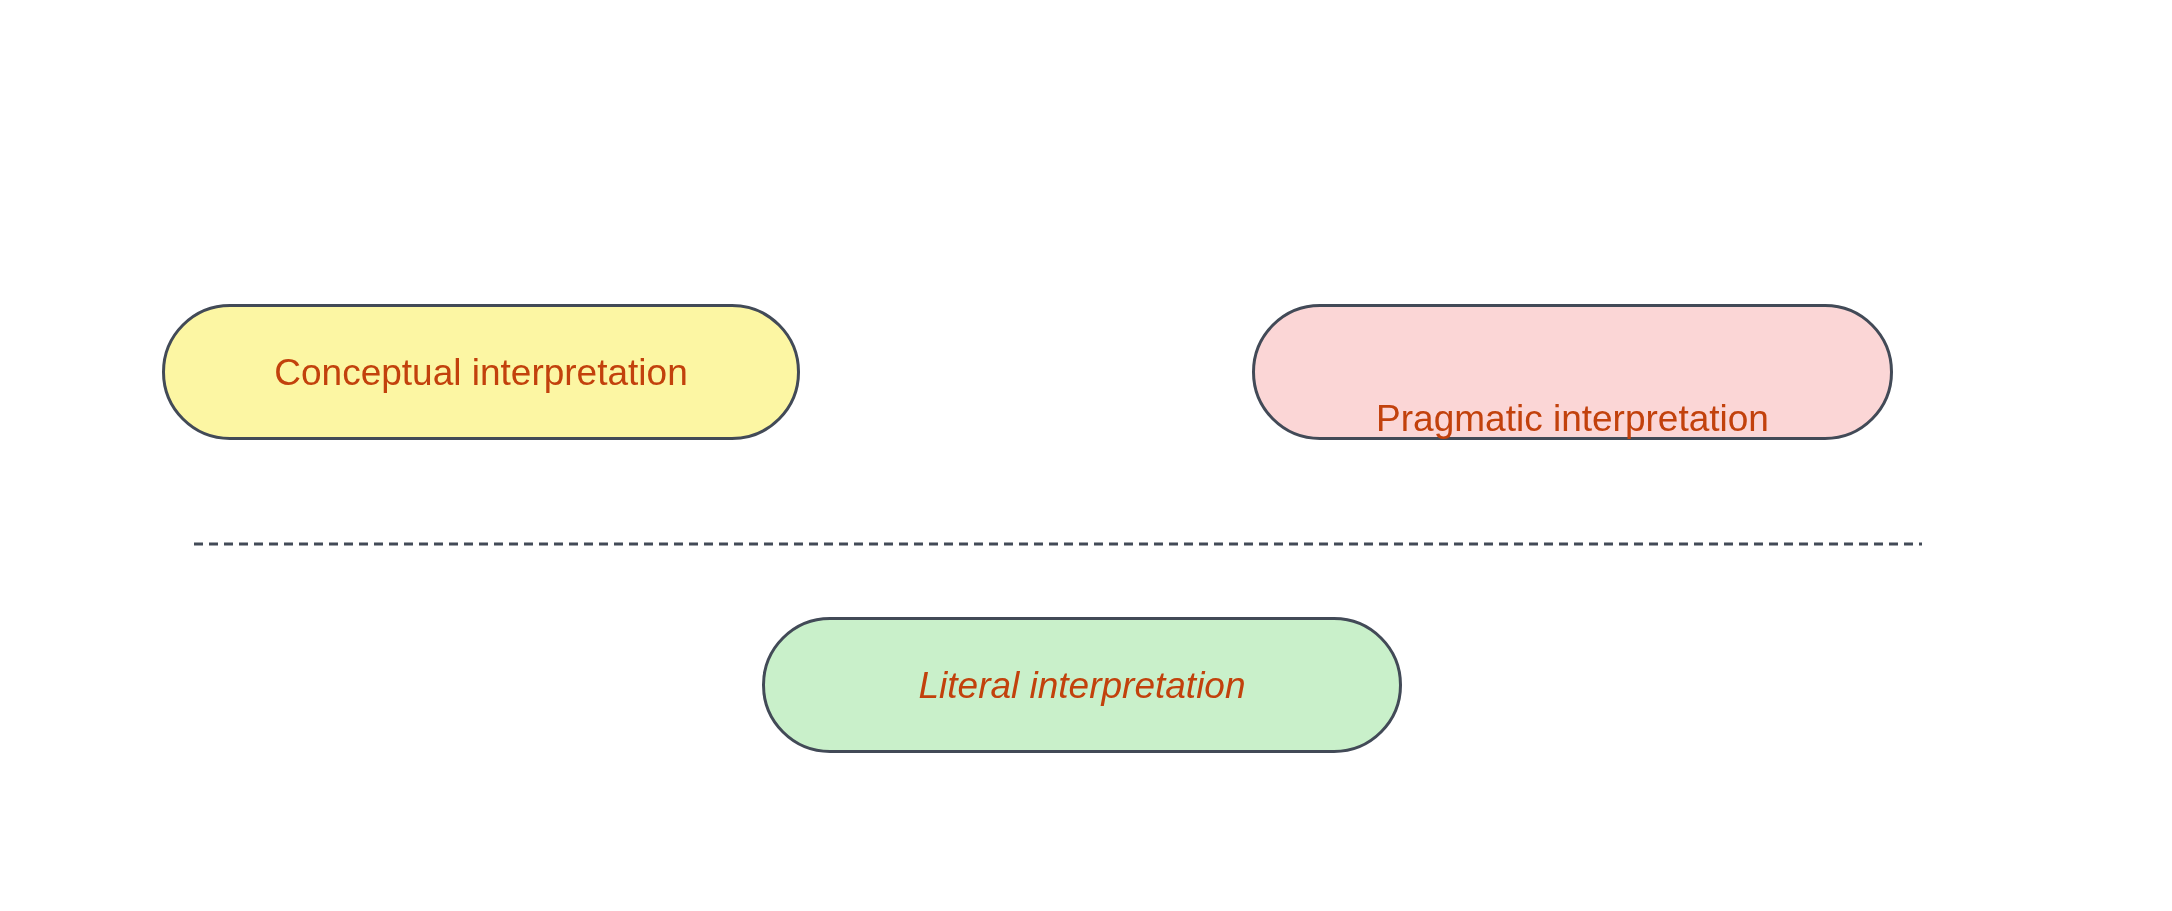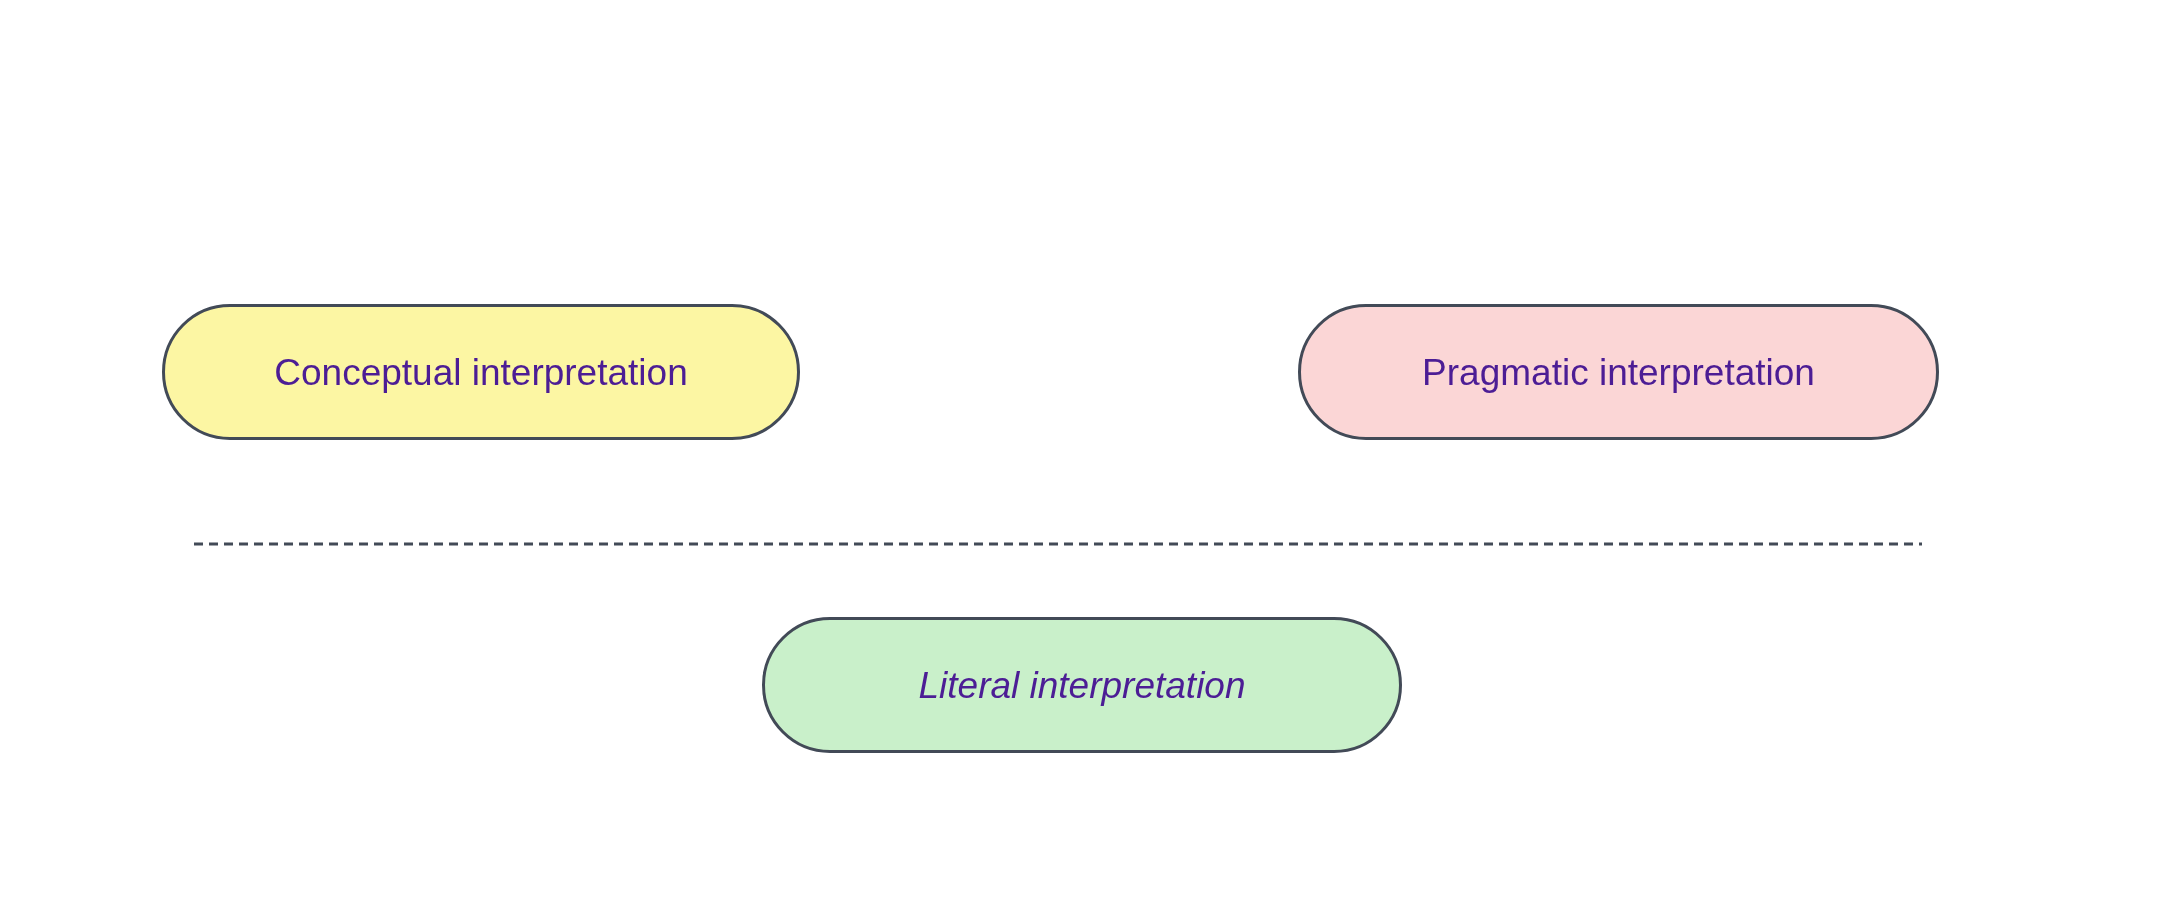--- a/index.html
+++ b/index.html
@@ -20,27 +20,27 @@
     box-sizing: border-box;
     border: 3px solid #424a57;
     border-radius: 68px;
     display: flex;
     align-items: center;
     justify-content: center;
     height: 136px;
   }
   .node-label {
     font-size: 37px;
-    color: #4c1d95;
+    color: #c2410c;
     line-height: 1;
     white-space: nowrap;
     text-align: center;
   }
   #node-conceptual { left: 162px; top: 304px; width: 638px; }
-  #node-pragmatic  { left: 1298px; top: 304px; width: 641px; }
+  #node-pragmatic  { left: 1252px; top: 304px; width: 641px; align-items: flex-end; }
   #node-literal    { left: 762px;  top: 617px; width: 640px; font-style: italic; }
   .divider-svg {
     position: absolute;
     left: 194px;
     top: 536px;
     width: 1728px;
     height: 16px;
     display: block;
   }
 </style>

